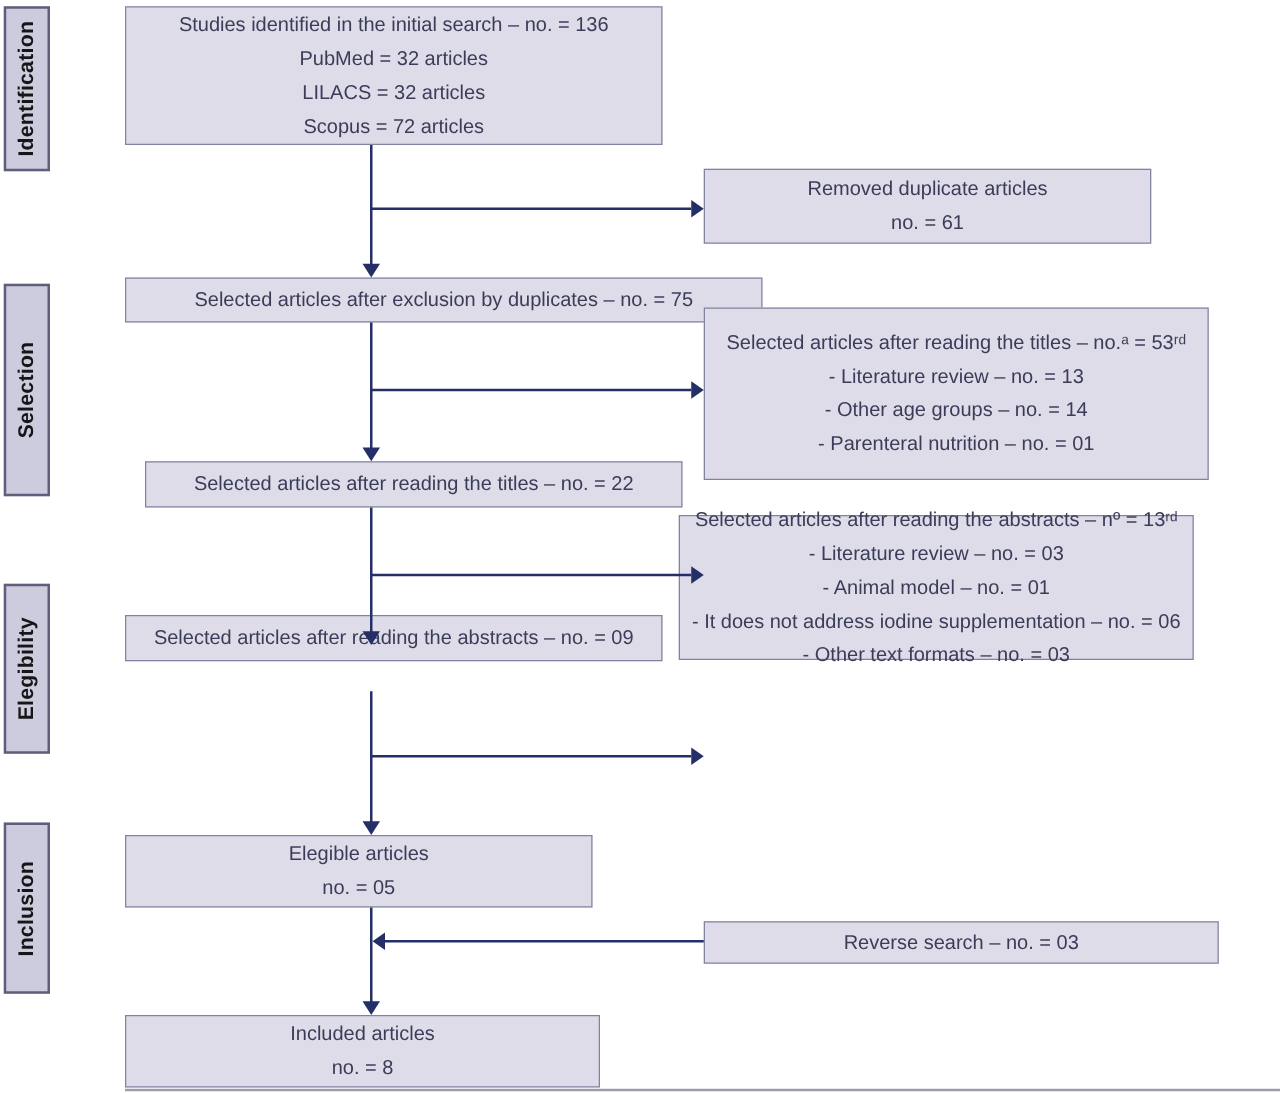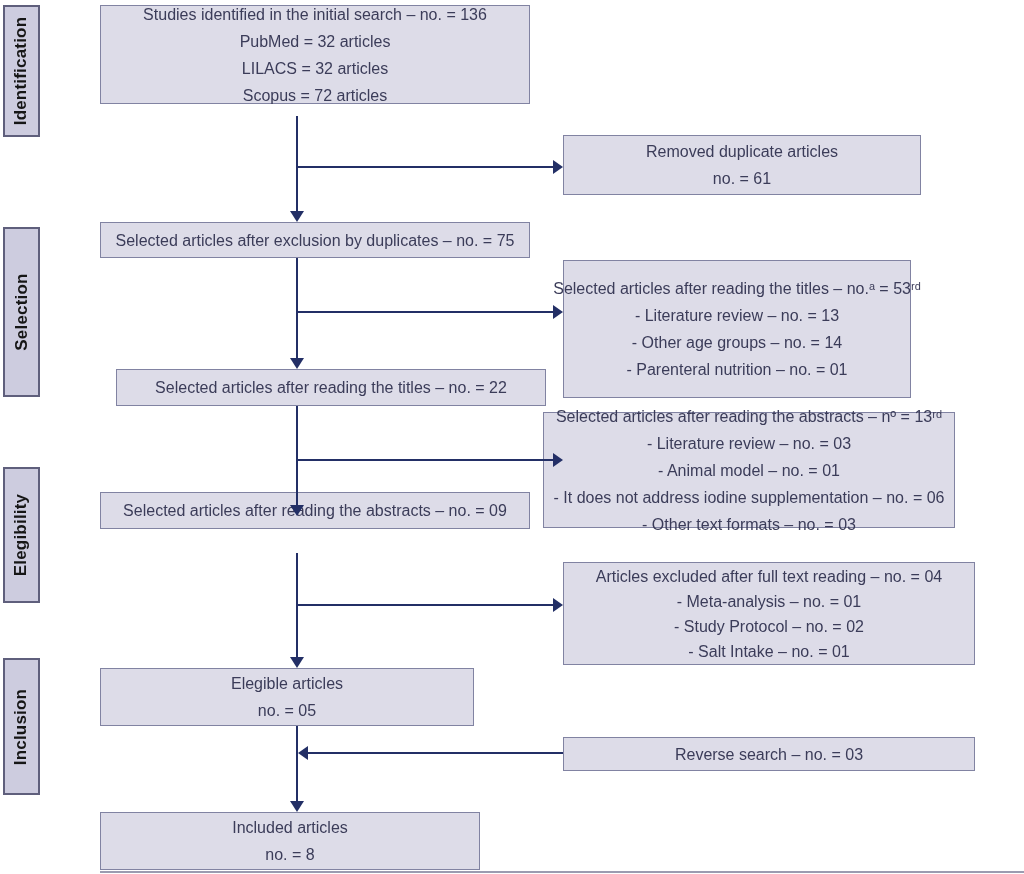--- a/index.html
+++ b/index.html
@@ -42,28 +42,28 @@
   <div class="stage" style="top:227px;height:170px">
     <span class="stage-text">Selection</span>
   </div>
   <div class="stage" style="top:467px;height:136px">
     <span class="stage-text">Elegibility</span>
   </div>
   <div class="stage" style="top:658px;height:137px">
     <span class="stage-text">Inclusion</span>
   </div>
 
-  <div class="box" style="left:100px;top:5px;width:430px;height:99px">
+  <div class="box" style="left:100px;top:5px;width:430px;height:111px">
     <div class="ln">Studies identified in the initial search – no. = 136</div>
     <div class="ln">PubMed = 32 articles</div>
     <div class="ln">LILACS = 32 articles</div>
     <div class="ln">Scopus = 72 articles</div>
   </div>
 
-  <div class="box" style="left:100px;top:222px;width:430px;height:36px">
+  <div class="box" style="left:100px;top:222px;width:510px;height:36px">
     <div class="ln">Selected articles after exclusion by duplicates – no. = 75</div>
   </div>
 
   <div class="box" style="left:116px;top:369px;width:430px;height:37px">
     <div class="ln">Selected articles after reading the titles – no. = 22</div>
   </div>
 
   <div class="box" style="left:100px;top:492px;width:430px;height:37px">
     <div class="ln">Selected articles after reading the abstracts – no. = 09</div>
   </div>
@@ -76,41 +76,35 @@
   <div class="box" style="left:100px;top:812px;width:380px;height:58px">
     <div class="ln">Included articles</div>
     <div class="ln">no. = 8</div>
   </div>
 
   <div class="box" style="left:563px;top:135px;width:358px;height:60px">
     <div class="ln">Removed duplicate articles</div>
     <div class="ln">no. = 61</div>
   </div>
 
-  <div class="box" style="left:563px;top:260px;width:348px;height:138px">
+  <div class="box" style="left:563px;top:246px;width:404px;height:138px">
     <div class="ln">Selected articles after reading the titles – no.ᵃ = 53ʳᵈ</div>
     <div class="ln">- Literature review – no. = 13</div>
     <div class="ln">- Other age groups – no. = 14</div>
     <div class="ln">- Parenteral nutrition – no. = 01</div>
   </div>
 
   <div class="box" style="left:543px;top:412px;width:412px;height:116px">
     <div class="ln">Selected articles after reading the abstracts – nº = 13ʳᵈ</div>
     <div class="ln">- Literature review – no. = 03</div>
     <div class="ln">- Animal model – no. = 01</div>
     <div class="ln">- It does not address iodine supplementation – no. = 06</div>
     <div class="ln">- Other text formats – no. = 03</div>
   </div>
 
-  <div class="box" style="left:563px;top:562px;width:412px;height:103px">
-    <div class="ln tight">Articles excluded after full text reading – no. = 04</div>
-    <div class="ln tight">- Meta-analysis – no. = 01</div>
-    <div class="ln tight">- Study Protocol – no. = 02</div>
-    <div class="ln tight">- Salt Intake – no. = 01</div>
-  </div>
 
   <div class="box" style="left:563px;top:737px;width:412px;height:34px">
     <div class="ln">Reverse search – no. = 03</div>
   </div>
 
   <div class="vline" style="left:296px;top:116px;height:96px"></div>
   <div class="ah-down" style="left:290px;top:211px"></div>
 
   <div class="vline" style="left:296px;top:258px;height:101px"></div>
   <div class="ah-down" style="left:290px;top:358px"></div>

